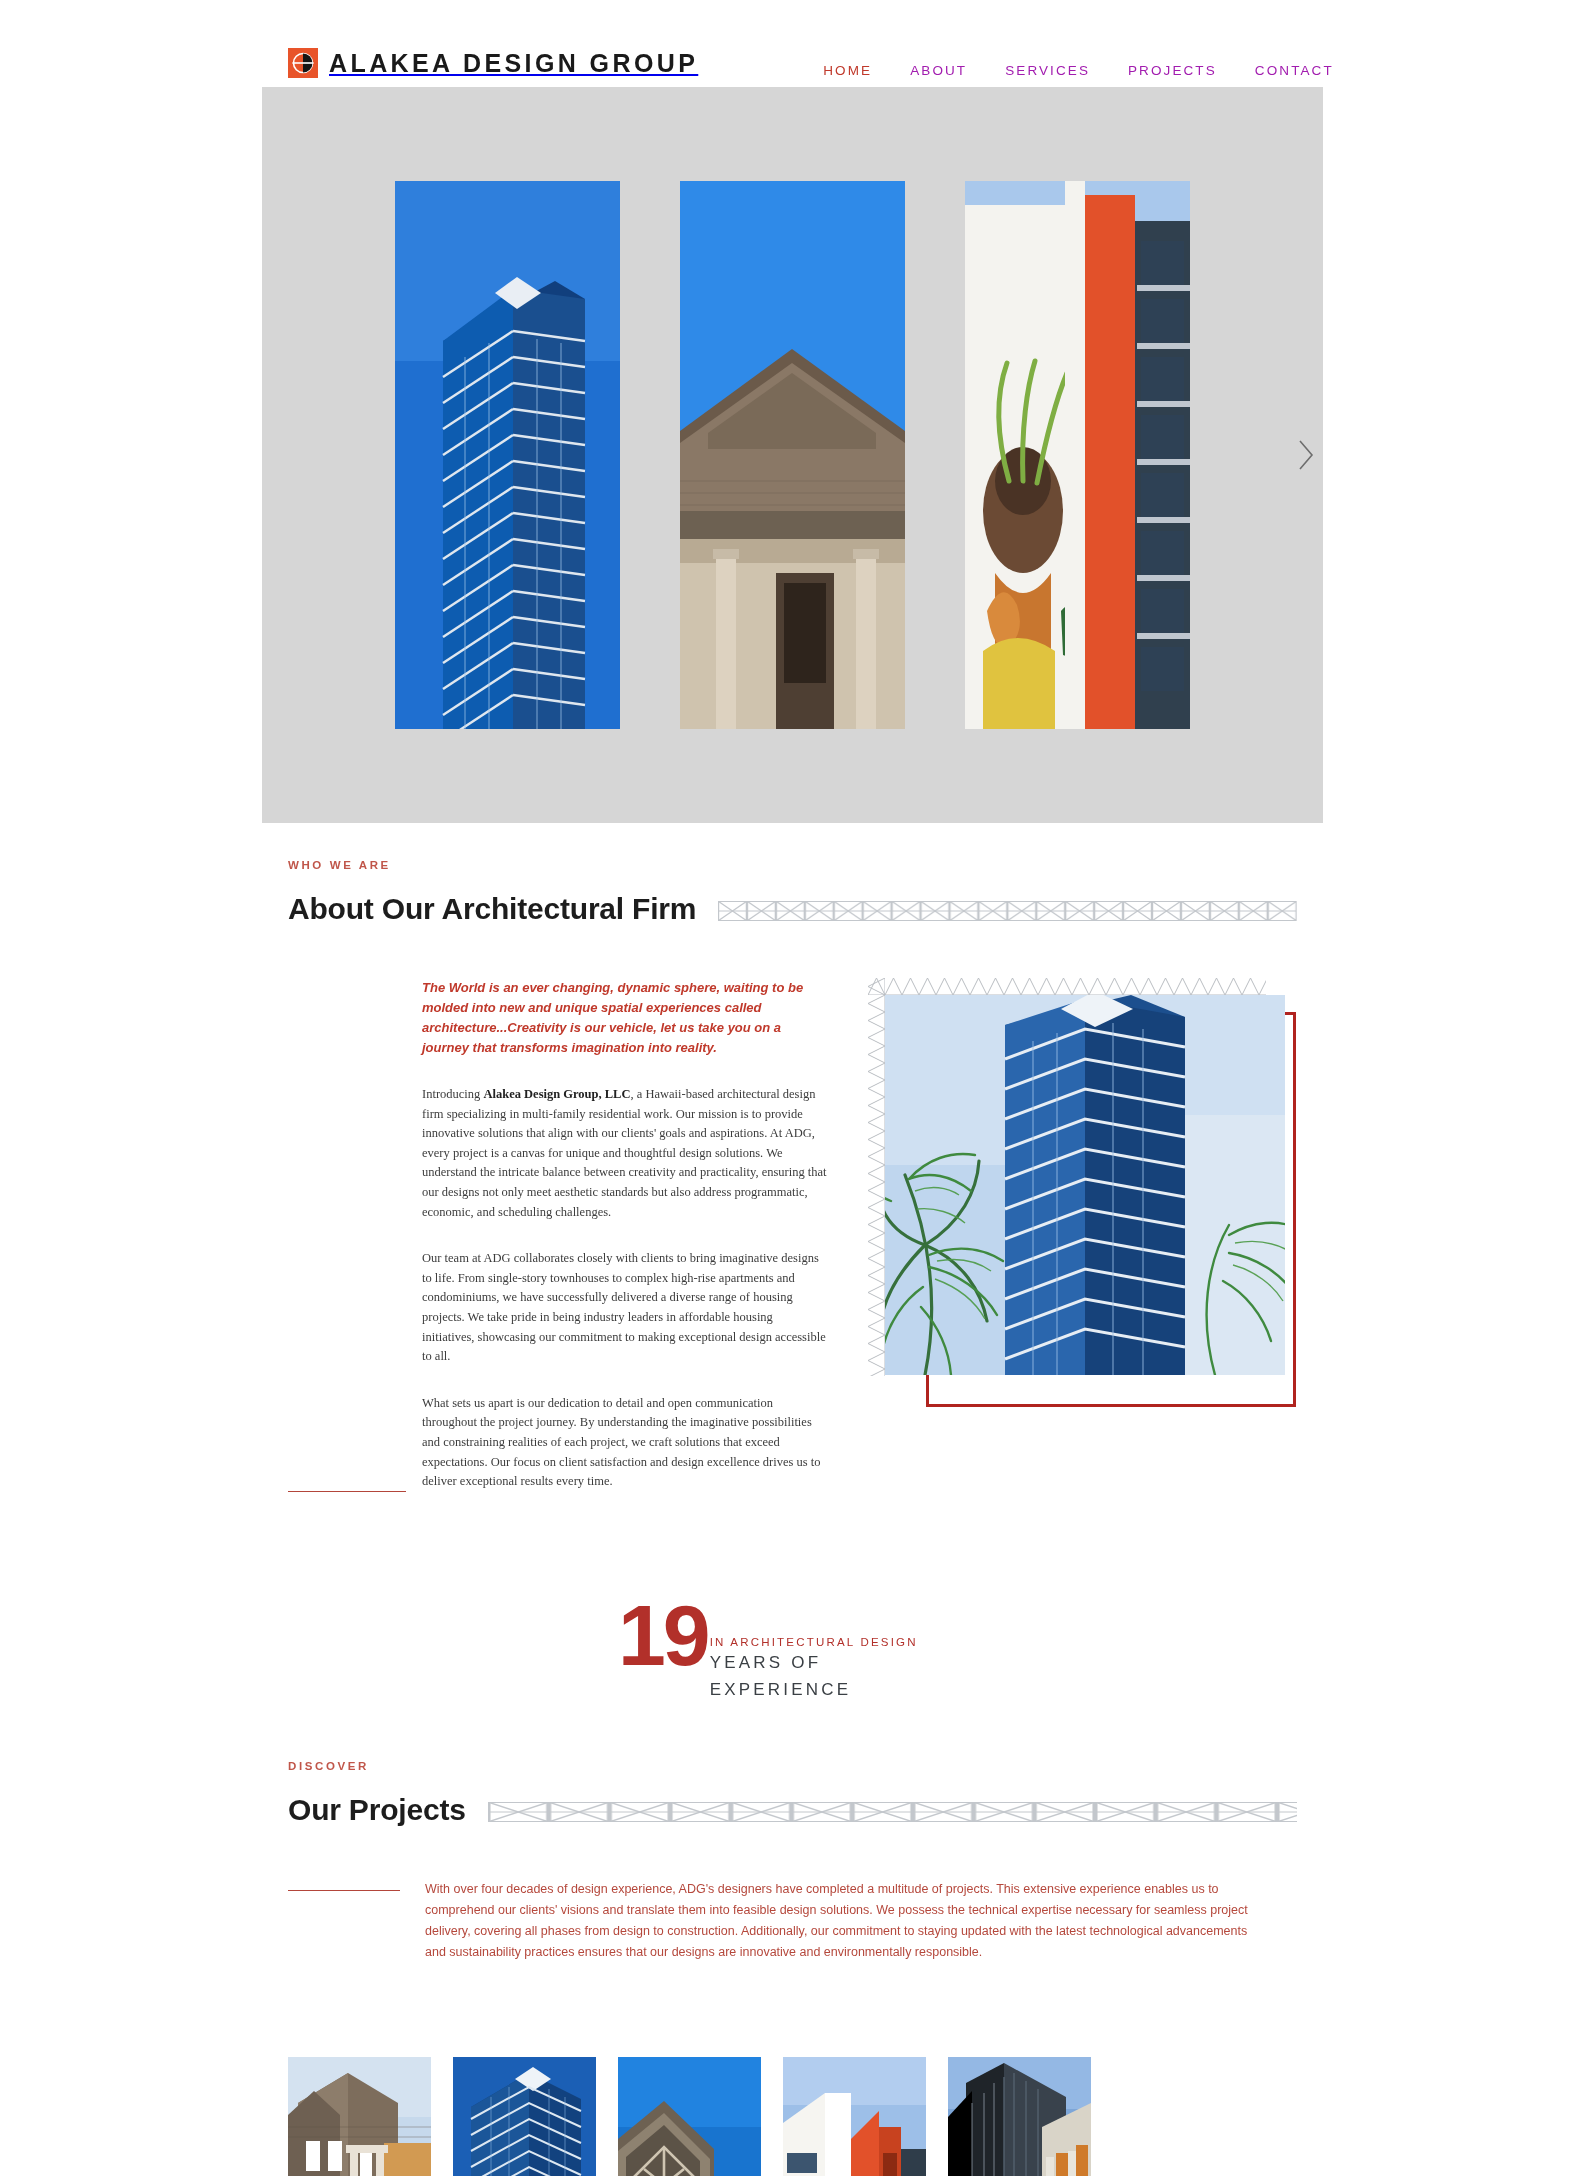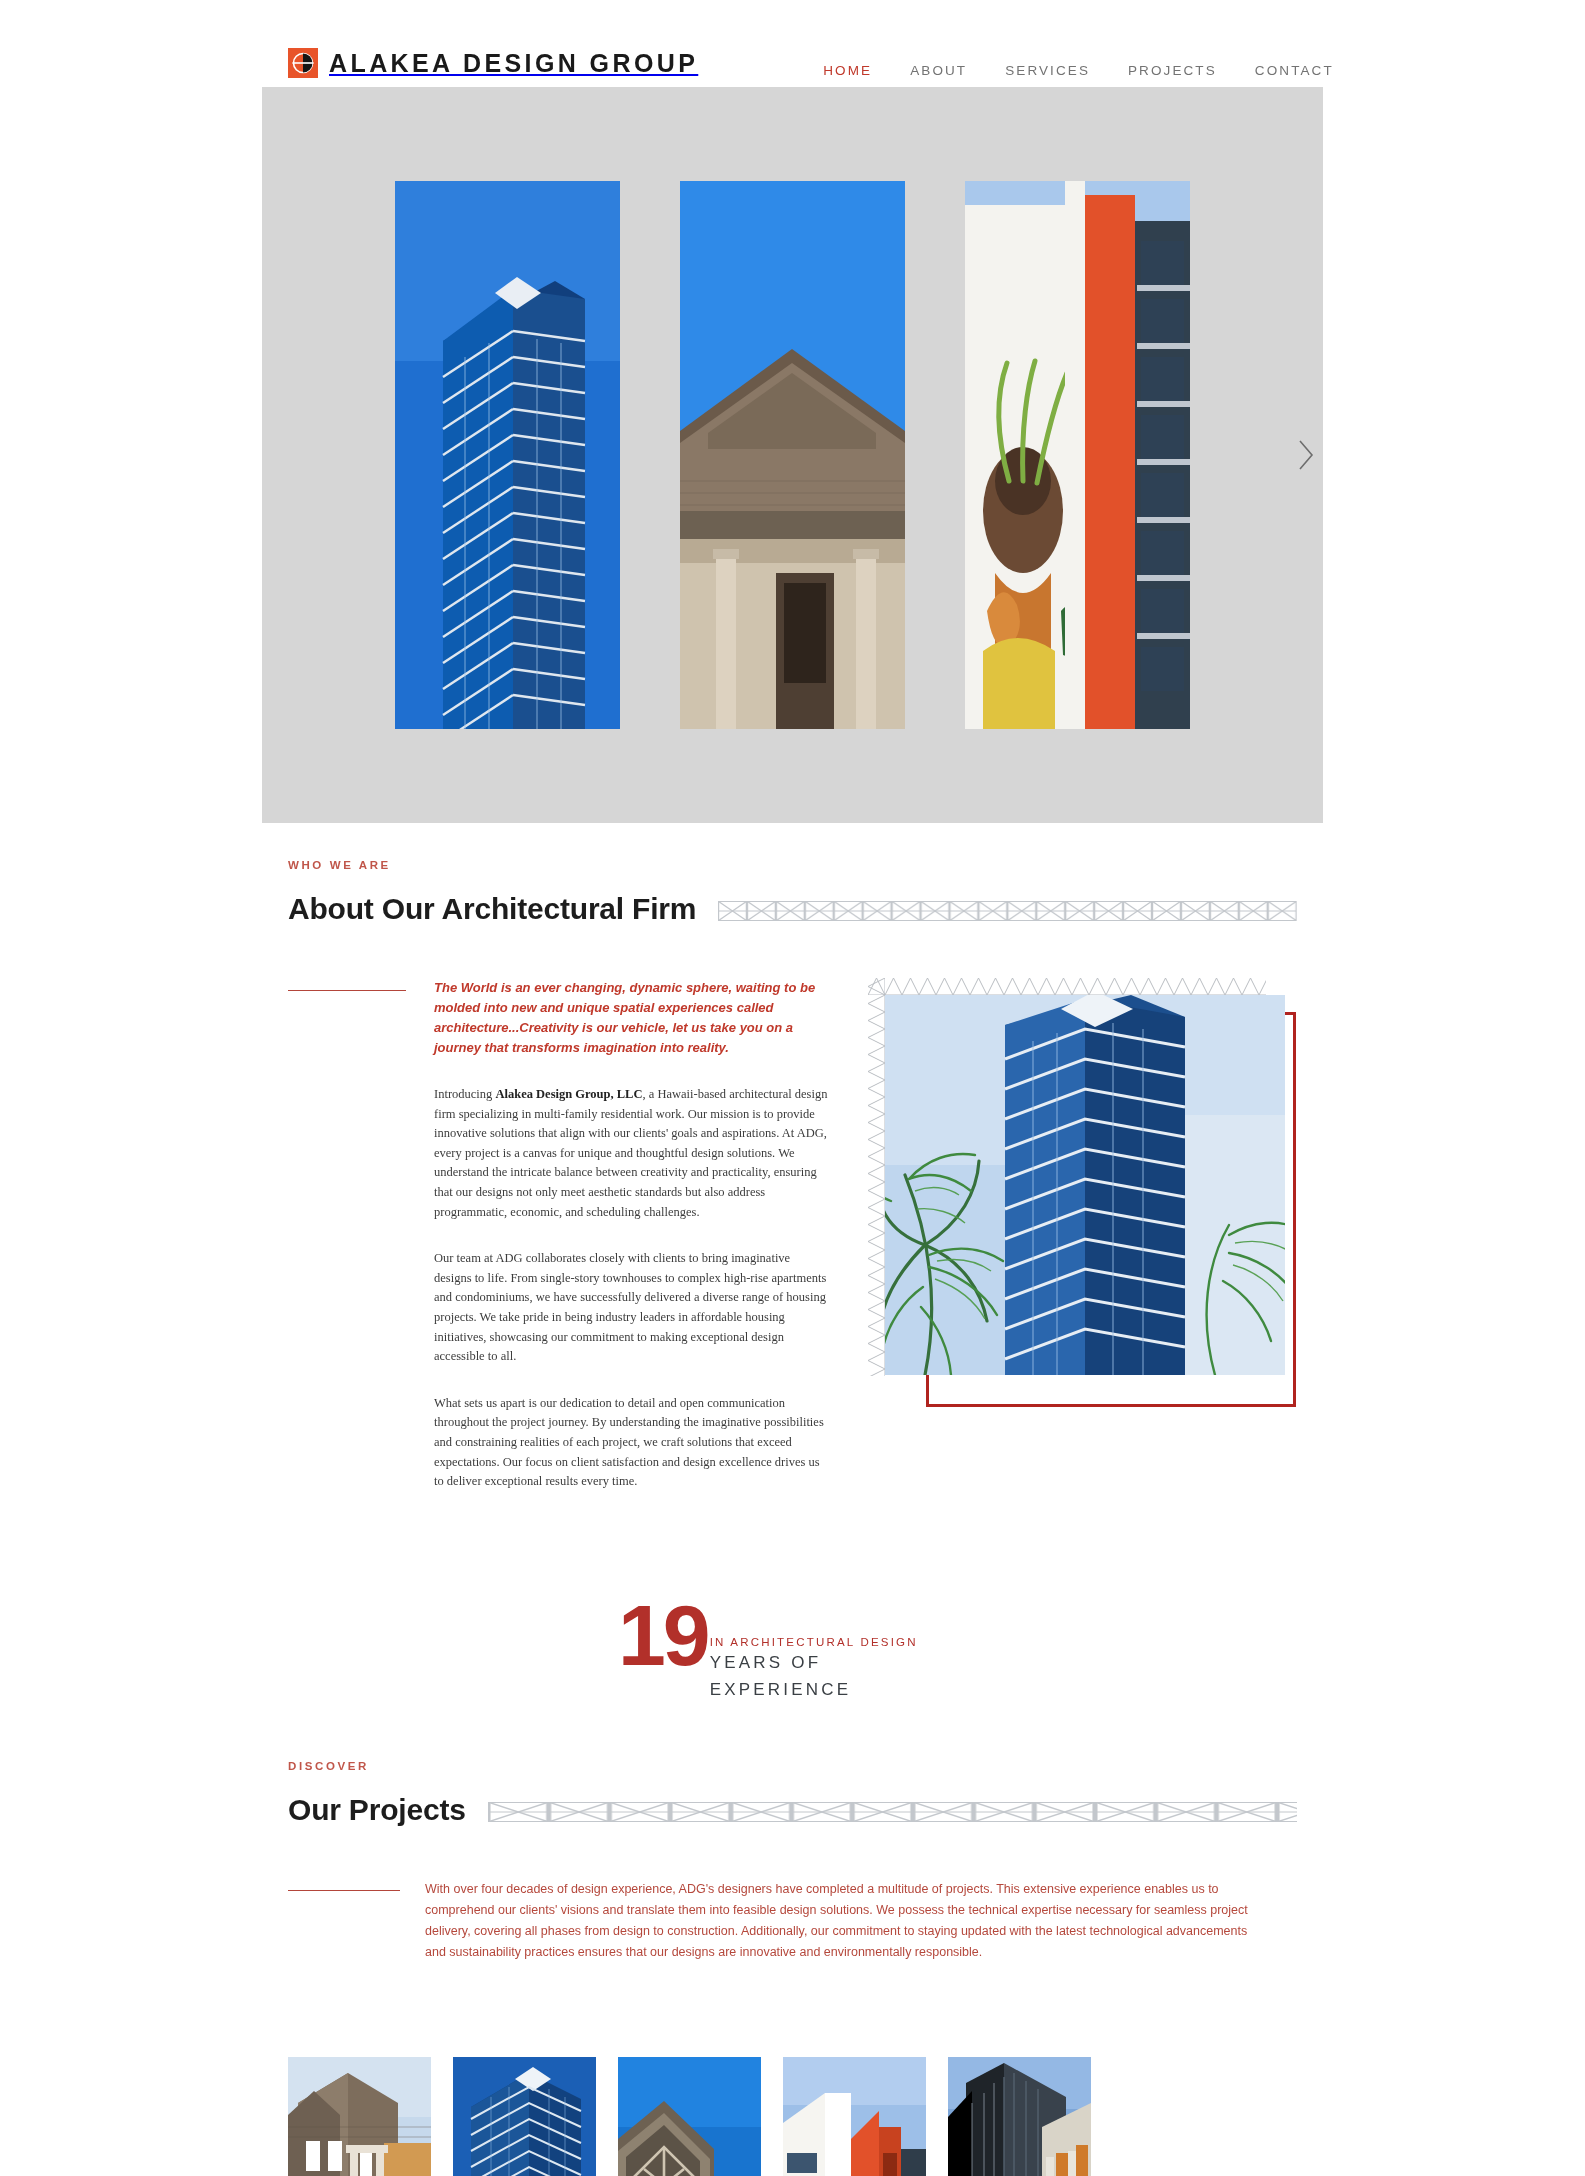--- a/index.html
+++ b/index.html
@@ -37,21 +37,21 @@
   .main-nav {
     margin-left: 125px;
     display: flex;
     align-items: center;
     gap: 38px;
   }
   .nav-link {
     font-size: 13.5px;
     letter-spacing: 2.1px;
     font-weight: 500;
-    color: #737373;
+    color: #a21caf;
     text-decoration: none;
     white-space: nowrap;
   }
   .nav-link.is-active { color: #c0392b; }
 
   
   .hero {
     position: relative;
     margin: 9px 0 0 0;
     padding: 0 262px;
@@ -113,21 +113,21 @@
   .kapa-rule { height: 22px; flex: 1 1 auto; overflow: hidden; margin-bottom: 4px; }
   .kapa-rule svg { display: block; height: 22px; }
 
   
   .about-grid {
     display: flex;
     gap: 40px;
     margin-top: 52px;
     align-items: flex-start;
   }
-  .about-left { width: 540px; flex: 0 0 auto; display: flex; gap: 16px; }
+  .about-left { width: 540px; flex: 0 0 auto; display: flex; gap: 4px; align-items: flex-end; }
   .about-dash {
     width: 130px; flex: 0 0 auto; padding-top: 12px;
   }
   .about-dash span {
     display: block; height: 1px; width: 118px; background: #b3453a;
   }
   .about-copy { flex: 1 1 auto; }
   .lede {
     font-size: 13px;
     line-height: 20px;

